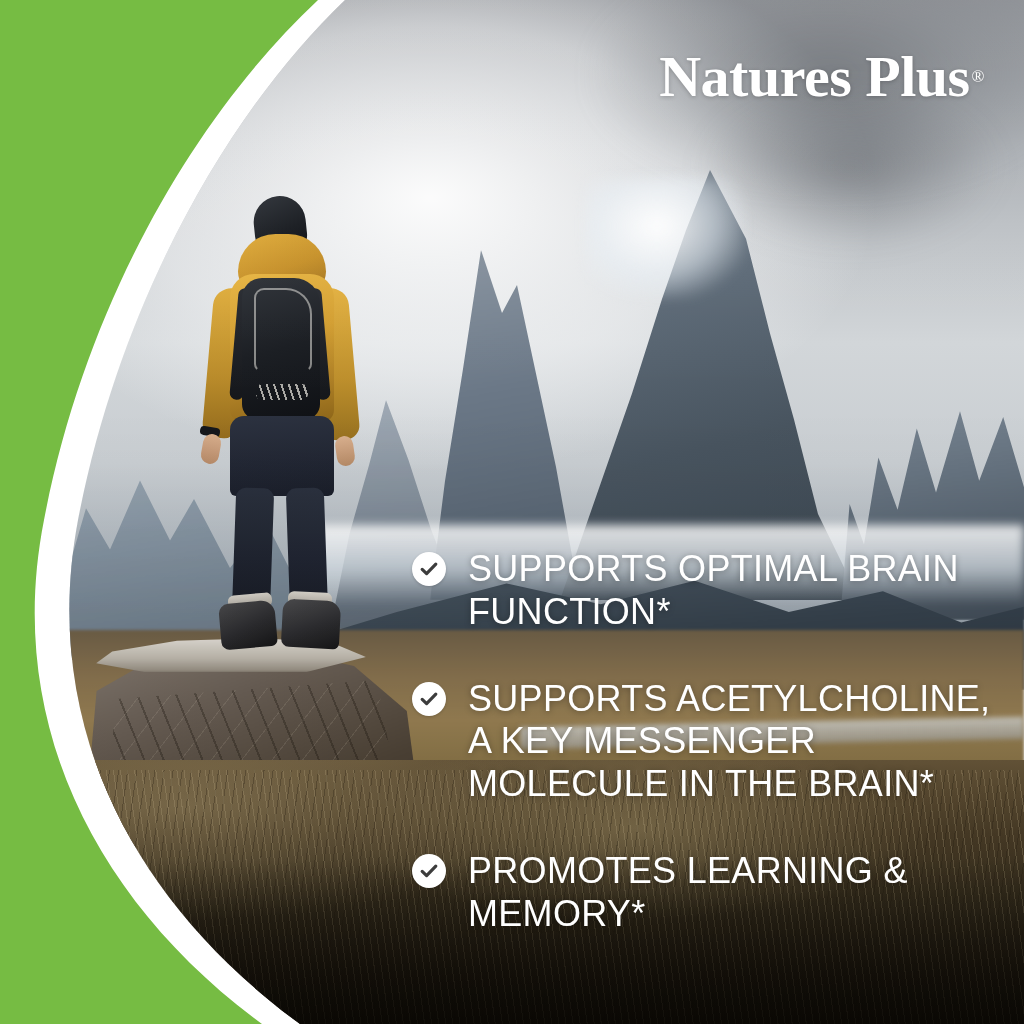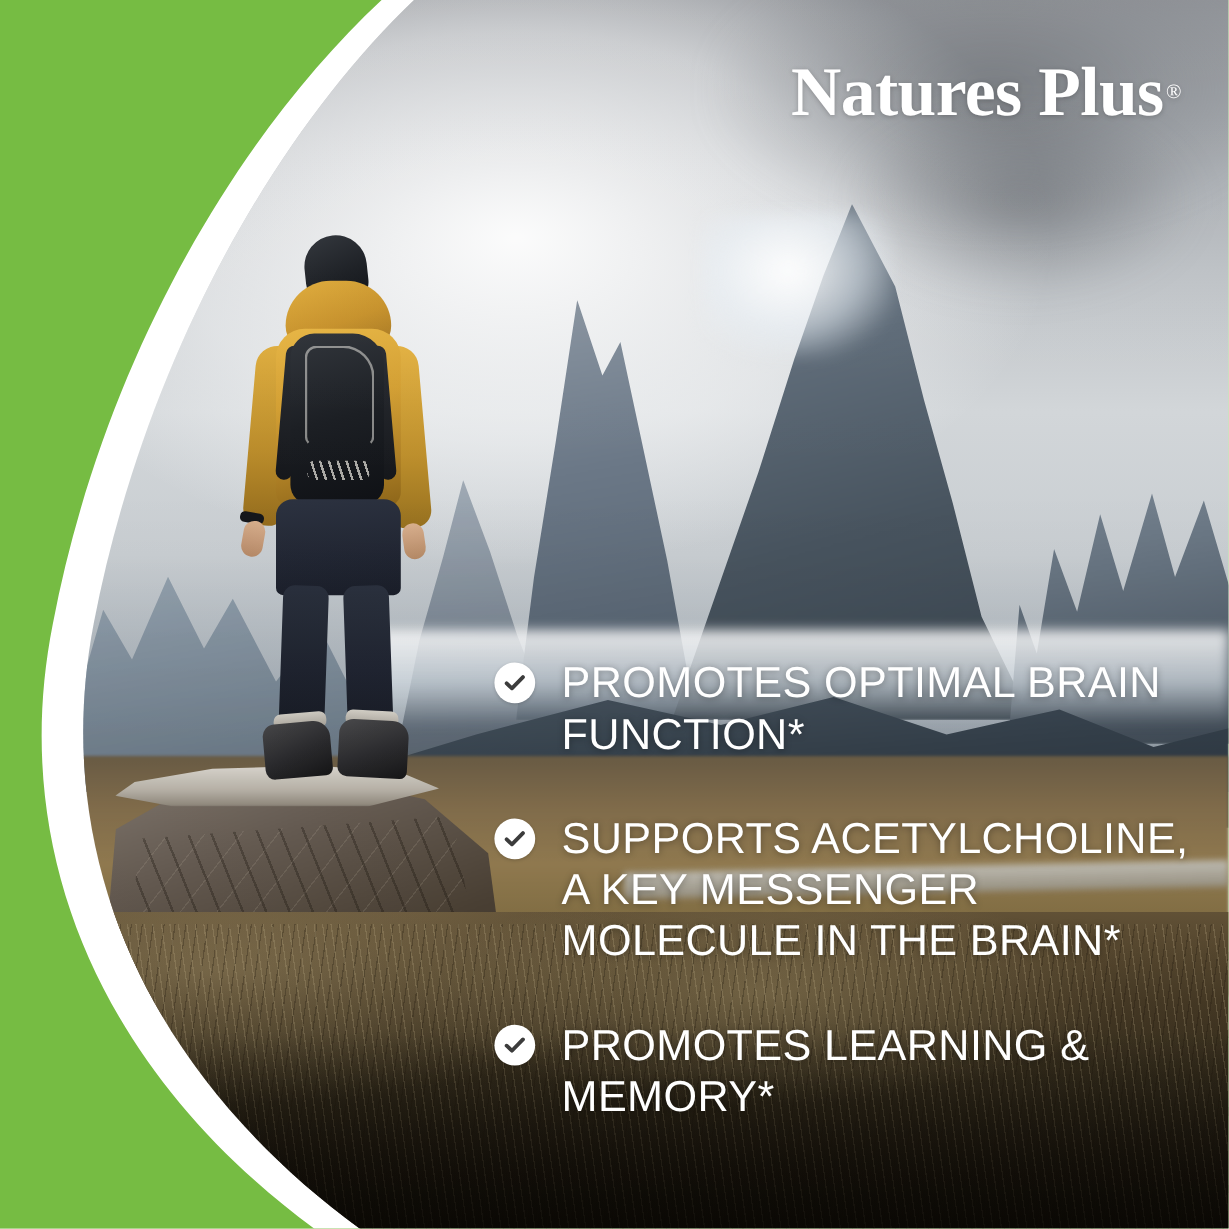--- a/index.html
+++ b/index.html
@@ -398,21 +398,21 @@
   <div class="logo"><span>Natures Plus</span><span class="reg">®</span></div>
 
   <div class="benefits">
 
     <div class="benefit">
       <span class="check-badge">
         <svg width="20" height="20" viewBox="0 0 20 20" aria-hidden="true">
           <path d="M3.2 10.4 L7.6 14.6 L16.8 5.2" fill="none" stroke="#3c3c3c" stroke-width="3.2" stroke-linecap="round" stroke-linejoin="round"></path>
         </svg>
       </span>
-      <span class="benefit-text">PROMOTES OPTIMAL BRAIN FUNCTION*</span>
+      <span class="benefit-text">SUPPORTS OPTIMAL BRAIN FUNCTION*</span>
     </div>
 
     <div class="benefit">
       <span class="check-badge">
         <svg width="20" height="20" viewBox="0 0 20 20" aria-hidden="true">
           <path d="M3.2 10.4 L7.6 14.6 L16.8 5.2" fill="none" stroke="#3c3c3c" stroke-width="3.2" stroke-linecap="round" stroke-linejoin="round"></path>
         </svg>
       </span>
       <span class="benefit-text">SUPPORTS ACETYLCHOLINE, A KEY MESSENGER MOLECULE IN THE BRAIN*</span>
     </div>

